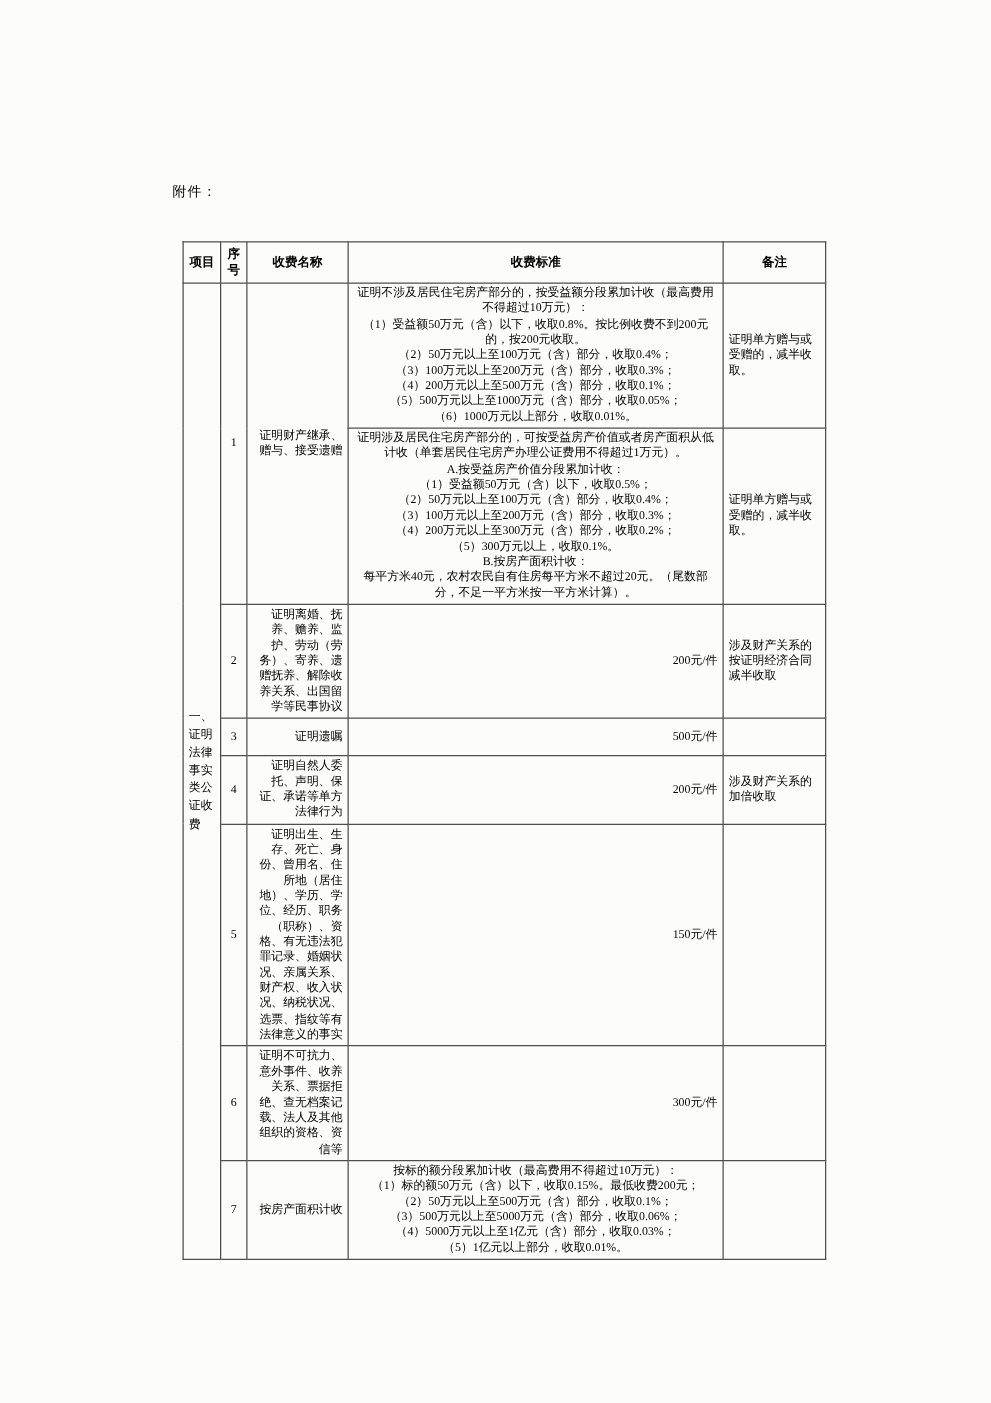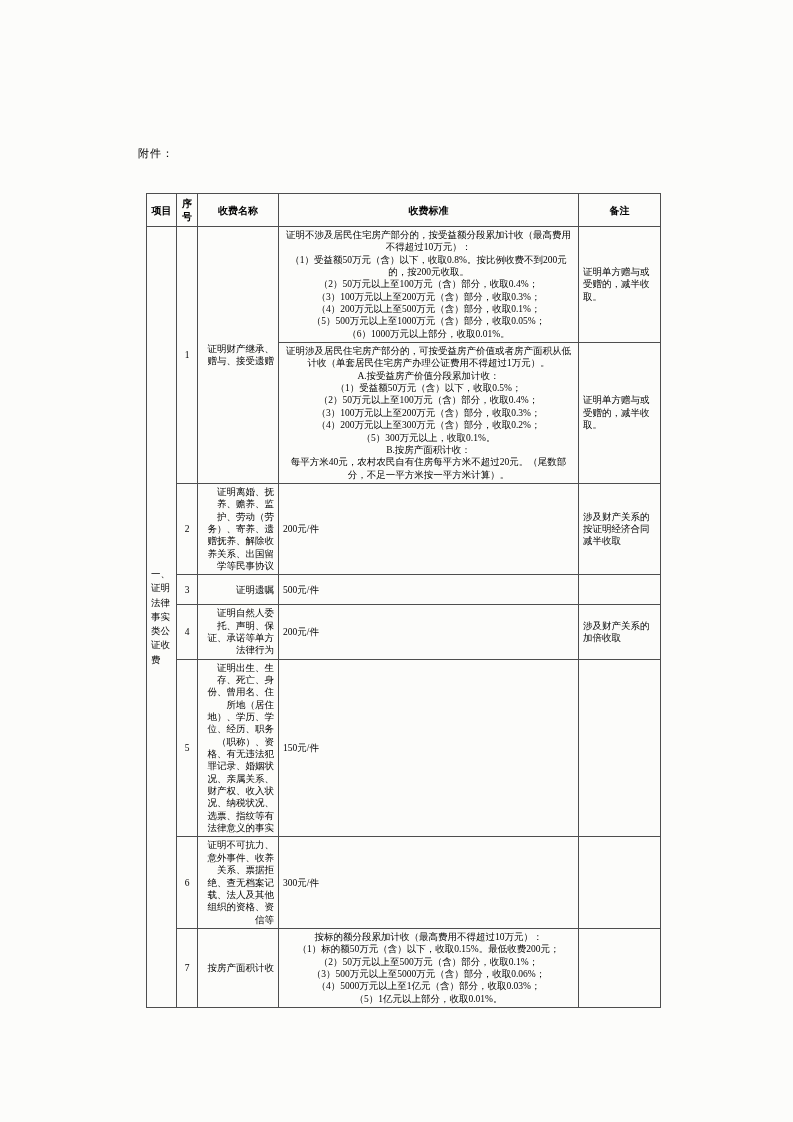--- a/index.html
+++ b/index.html
@@ -63,21 +63,21 @@
   }
   .serial-cell { text-align: center; padding: 2px 1px; }
   .name-cell { text-align: right; padding: 2px 3px; }
   .name-center { }
   .std-long {
     text-align: center;
     padding: 2px 5px;
     white-space: pre-wrap;
     vertical-align: middle;
   }
-  .std-simple { text-align: left; }
+  .std-simple { text-align: right; }
   .remark-cell { text-align: left; padding: 2px 4px; }
   tr.h-r1a  { height: 107px; }
   tr.h-r1b  { height: 131px; }
   tr.h-r2   { height: 67px; }
   tr.h-r3   { height: 30px; }
   tr.h-r4   { height: 45px; }
   tr.h-r5   { height: 113px; }
   tr.h-r6   { height: 57px; }
   tr.h-r7   { height: 72px; }
 </style>

